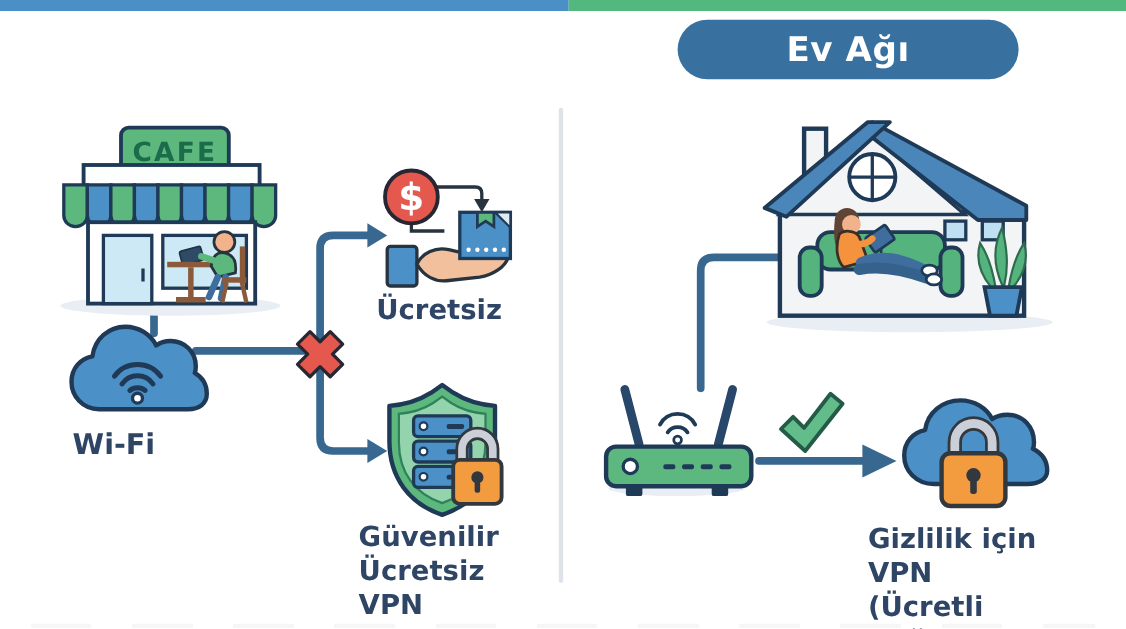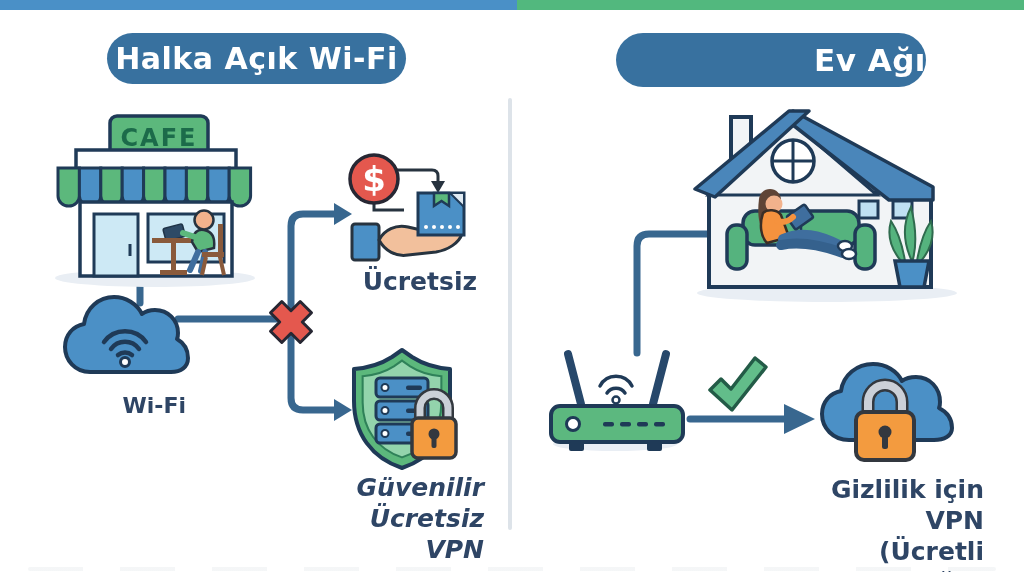--- a/index.html
+++ b/index.html
@@ -8,46 +8,43 @@
     --cloud-blue:#4b90c6; --orange:#f39b3f; --text-navy:#2e4565; --divider:#dde3e9;
   }
   *{margin:0;padding:0;box-sizing:border-box;}
   body{background:#fff;font-family:"DejaVu Sans","Liberation Sans",sans-serif;}
   .canvas{position:relative;width:1024px;height:572px;background:#ffffff;overflow:hidden;}
   .topbar{position:absolute;top:0;left:0;width:1024px;height:10px;display:flex;}
   .topbar-left{width:517px;height:100%;background:var(--topbar-blue);}
   .topbar-right{flex:1;height:100%;background:var(--topbar-green);}
   .pill{position:absolute;background:var(--pill-blue);border-radius:27px;display:flex;align-items:center;justify-content:center;color:#ffffff;font-weight:bold;font-size:30px;letter-spacing:.5px;}
   .pill.left{left:107px;top:33px;width:299px;height:51px;}
-  .pill.right{left:616px;top:33px;width:310px;height:54px;font-size:31px;justify-content:flex-end;}
+  .pill.right{left:616px;top:18px;width:310px;height:54px;font-size:31px;}
   .divider{position:absolute;left:508px;top:98px;width:4px;height:432px;background:var(--divider);border-radius:2px;}
   svg.layer{position:absolute;left:0;top:0;z-index:1;}
   svg.icon{position:absolute;z-index:2;}
-  .lbl{position:absolute;z-index:3;text-align:right;color:var(--text-navy);font-weight:bold;font-size:25px;line-height:31px;}
-  .lbl.wifi{left:66px;top:390px;width:120px;font-size:22px;}
+  .lbl{position:absolute;z-index:3;text-align:left;color:var(--text-navy);font-weight:bold;font-size:25px;line-height:31px;}
+  .lbl.wifi{left:66px;top:390px;width:120px;font-size:26px;}
   .lbl.free{left:342px;top:266px;width:135px;}
-  .lbl.paid{left:326px;top:472px;width:158px;font-style:italic;}
+  .lbl.paid{left:326px;top:472px;width:158px;}
   .lbl.optional{left:789px;top:474px;width:195px;}
   .caption-remnant{position:absolute;left:28px;bottom:1px;width:968px;height:4px;opacity:.55;border-radius:2px;
     background:repeating-linear-gradient(90deg,#eceff1 0px,#eceff1 55px,rgba(255,255,255,0) 55px,rgba(255,255,255,0) 92px);}
   svg text{font-family:"DejaVu Sans","Liberation Sans",sans-serif;font-weight:bold;}
 </style>
 </head>
 <body>
 
 <div class="canvas">
 
   <div class="topbar">
     <div class="topbar-left"></div>
     <div class="topbar-right"></div>
   </div>
 
-  <div class="pill left">
-    <span>Halka Açık Wi-Fi</span>
-  </div>
   <div class="pill right">
     <span>Ev Ağı</span>
   </div>
 
   <div class="divider"></div>
 
   <svg class="layer" width="1024" height="572" viewBox="0 0 1024 572">
     <g fill="none" stroke="var(--line-blue)" stroke-width="7" stroke-linecap="round">
       <path d="M140 277 V303"></path>
       <path d="M178 319 H291"></path>

